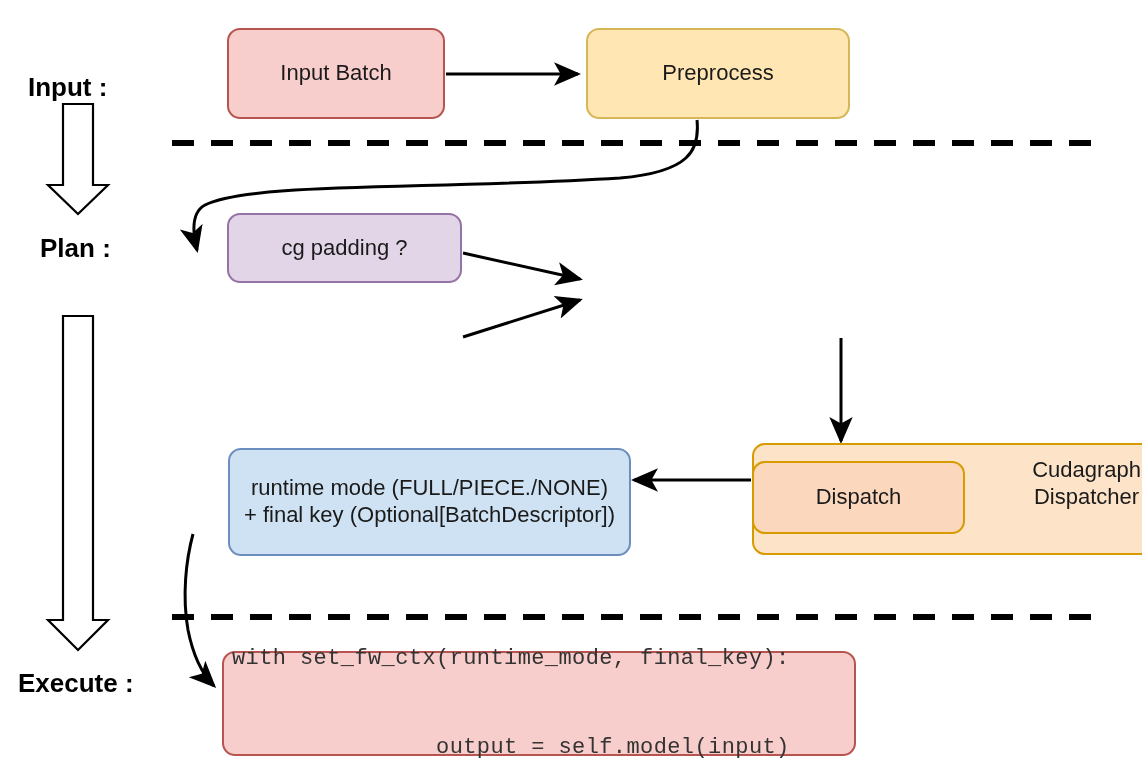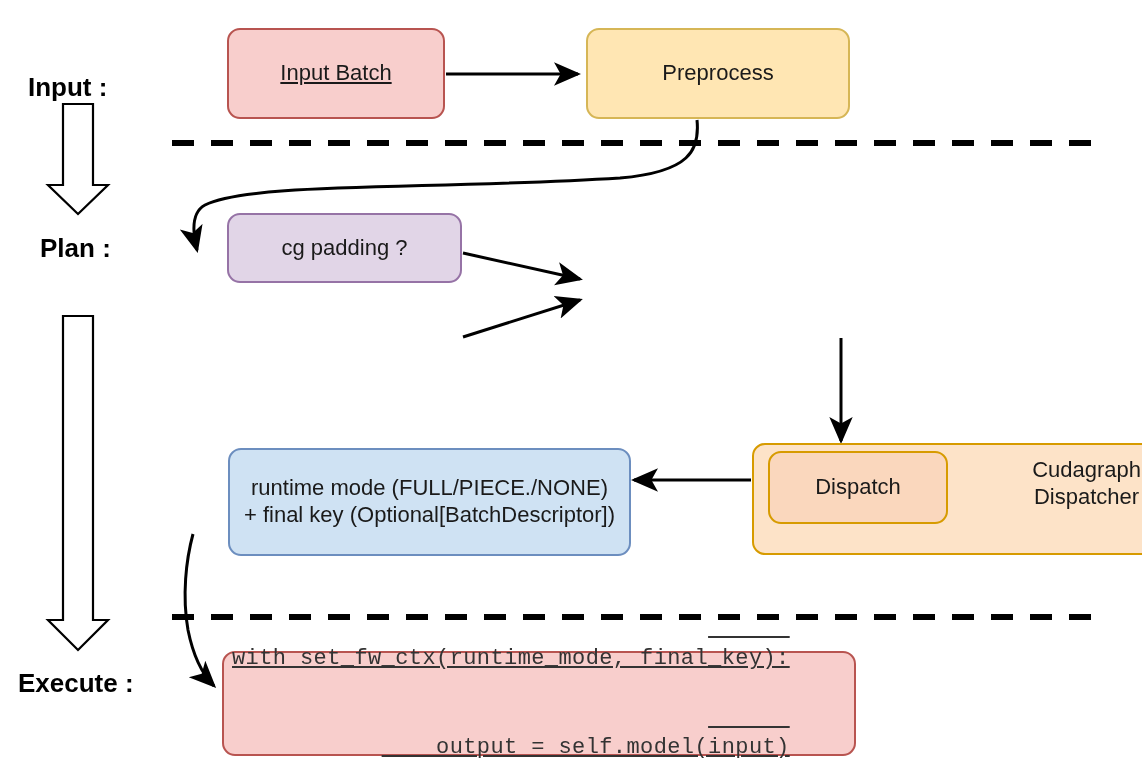--- a/index.html
+++ b/index.html
@@ -48,21 +48,20 @@
     color: #333333;
     justify-content: flex-start;
     text-align: left;
     white-space: pre;
     line-height: 1.35;
     letter-spacing: 0.4px;
   }
   .node-pink {
     background: #f8cecc;
     border-color: #b85450;
-    text-decoration: underline;
   }
   .node-yellow {
     background: #ffe6b3;
     border-color: #d6b656;
   }
   .node-purple {
     background: #e1d5e7;
     border-color: #9673a6;
   }
   .node-green {
@@ -151,21 +150,21 @@
 
 
 
   <div class="node node-orange-outer" style="left:752px; top:443px; width:413px; height:112px;">
     <div>
       <div>Cudagraph</div>
       <div>Dispatcher</div>
     </div>
   </div>
 
-  <div class="node node-orange-inner" style="left:752px; top:451px; width:180px; height:73px;margin-left:16px;">
+  <div class="node node-orange-inner" style="left:752px; top:461px; width:213px; height:73px;">
     <span>Dispatch</span>
   </div>
 
   <div class="node node-blue" style="left:228px; top:448px; width:403px; height:108px;">
     <div>
       <div>runtime mode (FULL/PIECE./NONE)</div>
       <div>+ final key (Optional[BatchDescriptor])</div>
     </div>
   </div>
 

